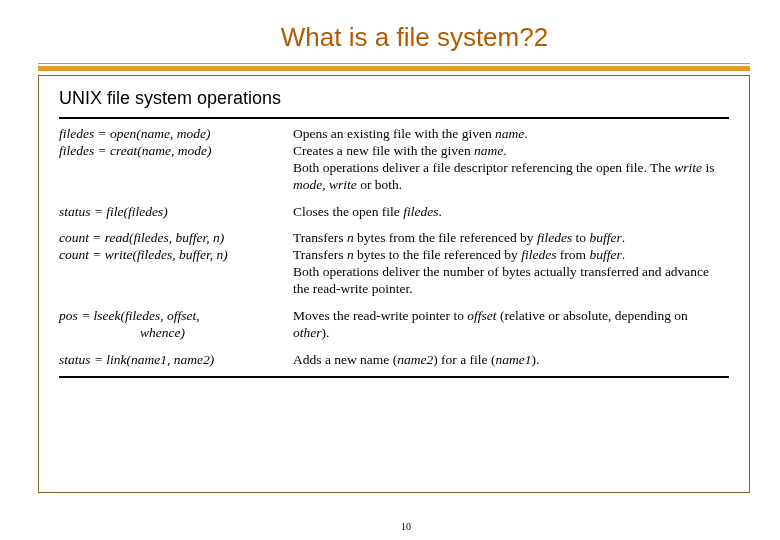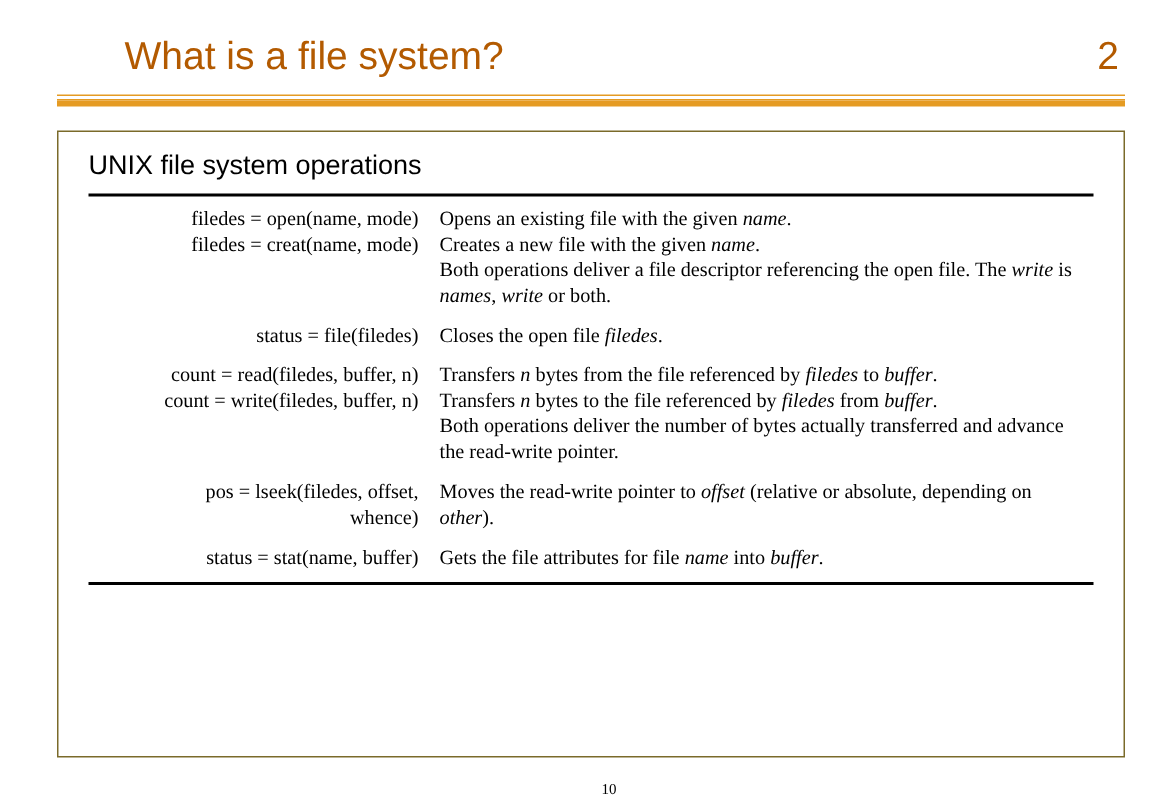--- a/index.html
+++ b/index.html
@@ -14,21 +14,21 @@
   .slide {
     box-sizing: border-box;
     width: 780px;
     height: 540px;
     padding: 22px 30px 10px 38px;
     position: relative;
     font-family: Arial, Helvetica, sans-serif;
   }
   .header-row {
     display: flex;
-    justify-content: space-between;
+    justify-content: center;
     align-items: baseline;
     color: #b35a00;
     margin-left: 45px;
   }
   .title {
     font-size: 26px;
     font-weight: 400;
   }
   .pagenum {
     font-size: 26px;
@@ -39,21 +39,21 @@
     margin-top: 10px;
     border: none;
     border-top: 4px double #e59b23;
     height: 4px;
     background:
       linear-gradient(#e59b23,#e59b23) top/100% 3px no-repeat,
       linear-gradient(#e59b23,#e59b23) bottom/100% 1px no-repeat;
   }
   .content-box {
     border: 1px solid #7a6a2a;
-    margin-top: 16px;
+    margin-top: 4px;
     padding: 12px 20px 16px 20px;
     height: 418px;
     box-sizing: border-box;
     font-family: Georgia, "Times New Roman", serif;
   }
   .section-heading {
     font-family: Arial, Helvetica, sans-serif;
     font-size: 18px;
     font-weight: 400;
     margin: 0 0 6px 0;
@@ -63,22 +63,22 @@
     border-collapse: collapse;
     font-size: 13.5px;
     line-height: 1.25;
   }
   .tbl td {
     vertical-align: top;
     padding: 5px 6px 5px 0;
   }
   .tbl td.left {
     width: 220px;
+    font-style: italic;
     padding-right: 14px;
-    text-align: right;
   }
   .hr-row td {
     padding: 0;
   }
   .hr-row hr {
     border: none;
     border-top: 2px solid #000;
     margin: 2px 0;
   }
   .footer-num {
@@ -110,37 +110,37 @@
     <table class="tbl">
       <tbody>
           <tr class="hr-row">
             <td colspan="2">
               <hr>
             </td>
           </tr>
 
       <tr>
         <td class="left">filedes = open(name, mode)<br>filedes = creat(name, mode)</td>
-        <td>Opens an existing file with the given <em>name</em>.<br>Creates a new file with the given <em>name</em>.<br>Both operations deliver a file descriptor referencing the open file. The <em>write</em> is <em>names</em>, <em>write</em> or both.</td>
+        <td>Opens an existing file with the given <em>name</em>.<br>Creates a new file with the given <em>name</em>.<br>Both operations deliver a file descriptor referencing the open file. The <em>write</em> is <em>mode</em>, <em>write</em> or both.</td>
       </tr>
       <tr>
         <td class="left">status = file(filedes)</td>
         <td>Closes the open file <em>filedes</em>.</td>
       </tr>
       <tr>
         <td class="left">count = read(filedes, buffer, n)<br>count = write(filedes, buffer, n)</td>
         <td>Transfers <em>n</em> bytes from the file referenced by <em>filedes</em> to <em>buffer</em>.<br>Transfers <em>n</em> bytes to the file referenced by <em>filedes</em> from <em>buffer</em>.<br>Both operations deliver the number of bytes actually transferred and advance the read-write pointer.</td>
       </tr>
       <tr>
         <td class="left">pos = lseek(filedes, offset,<br>&nbsp;&nbsp;&nbsp;&nbsp;&nbsp;&nbsp;&nbsp;&nbsp;&nbsp;&nbsp;&nbsp;&nbsp;&nbsp;&nbsp;&nbsp;&nbsp;&nbsp;&nbsp;&nbsp;&nbsp;&nbsp;&nbsp;&nbsp;&nbsp;whence)</td>
         <td>Moves the read-write pointer to <em>offset</em> (relative or absolute, depending on <em>other</em>).</td>
       </tr>
       <tr>
-        <td class="left">status = stat(name, buffer)</td>
-        <td>Gets the file attributes for file <em>name</em> into <em>buffer</em>.</td>
+        <td class="left">status = link(name1, name2)</td>
+        <td>Adds a new name (<em>name2</em>) for a file (<em>name1</em>).</td>
       </tr>
 
       <tr class="hr-row">
             <td colspan="2">
               <hr>
             </td>
           </tr>
     </tbody>
       </table>
   </div>

